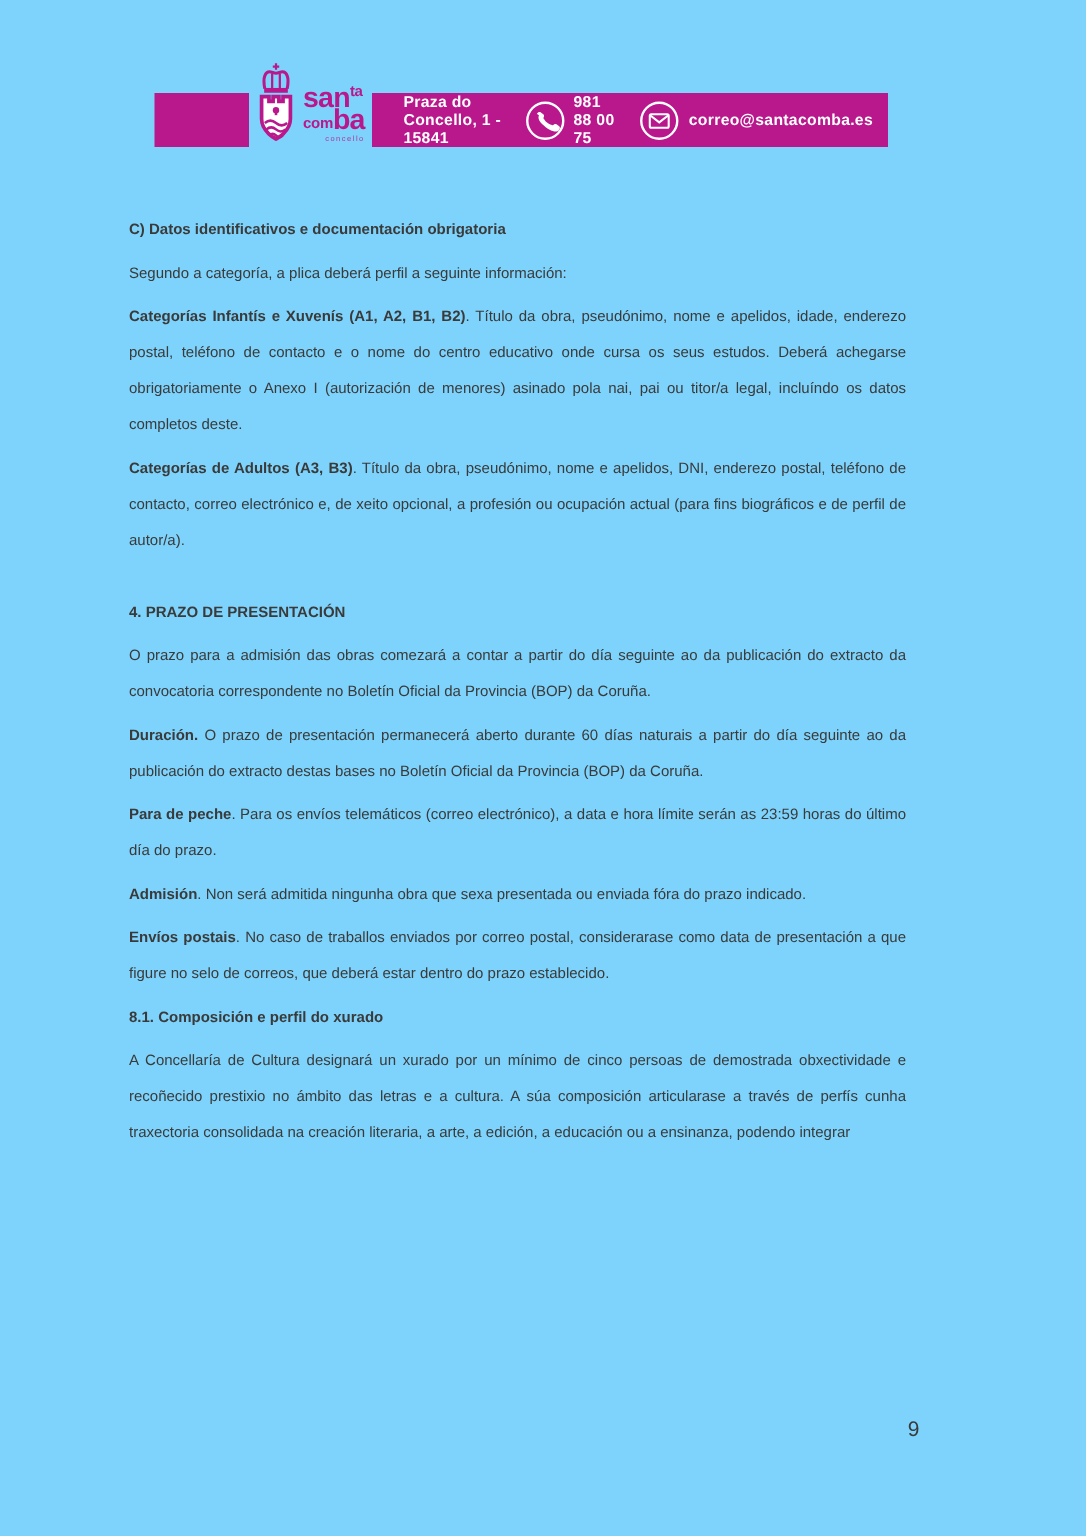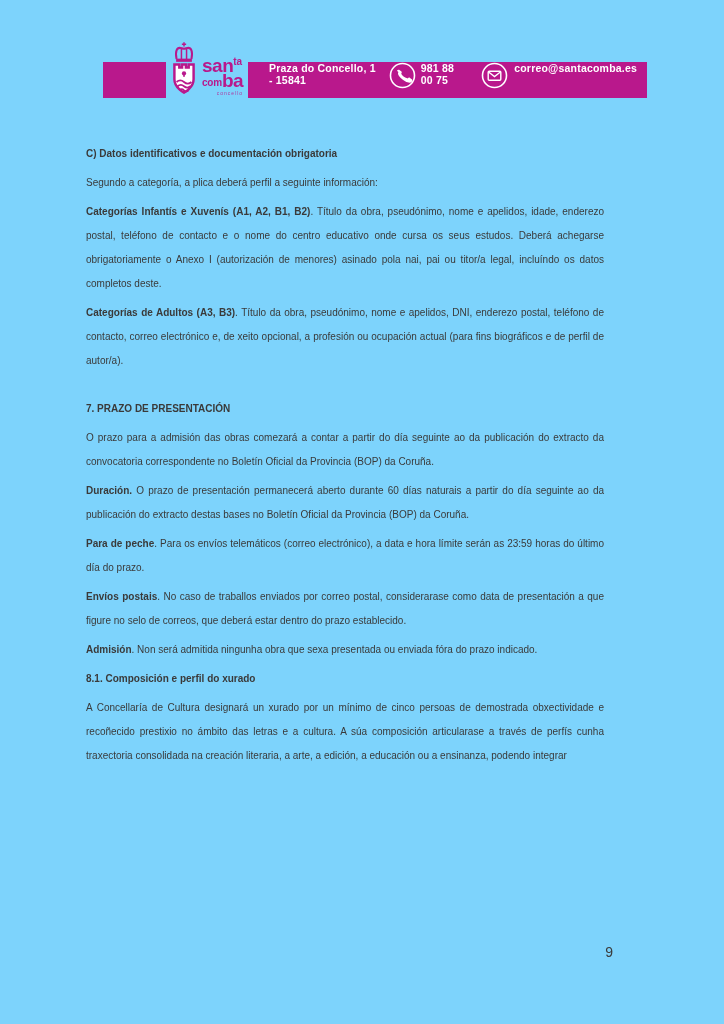--- a/index.html
+++ b/index.html
@@ -41,23 +41,23 @@
   .wm-row2{display:flex;align-items:flex-end;margin-top:-4px;text-align:center;}
   .wm-big{font-size:19px;letter-spacing:-0.5px;}
   .wm-small{font-size:10px;margin-top:1px;letter-spacing:-0.2px;}
   .wm-small2{font-size:10px;margin-bottom:2px;letter-spacing:-0.2px;}
   .wm-tag{
     font-size:5px;font-weight:400;letter-spacing:1px;
     text-align:right;margin-top:1px;opacity:.85;
   }
   .banner{
     position:absolute;left:248px;top:62px;
-    width:399px;height:36px;
+    width:344px;height:36px;
     background:var(--brand);
-    display:flex;align-items:flex-start;
+    display:flex;align-items:center;
     color:#fff;font-size:10.5px;font-weight:700;letter-spacing:.2px;
     box-sizing:border-box;padding:0 10px 0 21px;
   }
   .banner .ico{flex:0 0 auto;display:block;}
   .banner .addr{margin-right:8px;}
   .banner .phone{margin:0 12px 0 5px;}
   .banner .mail{margin-left:6px;}
 
   
   .doc-body{
@@ -131,26 +131,26 @@
       </svg>
       <span class="mail">correo@santacomba.es</span>
     </div>
   </div>
 
   <div class="doc-body">
       <p class="heading">C) Datos identificativos e documentación obrigatoria</p>
       <p class="paragraph">Segundo a categoría, a plica deberá perfil a seguinte información:</p>
       <p class="paragraph"><strong>Categorías Infantís e Xuvenís (A1, A2, B1, B2)</strong>. Título da obra, pseudónimo, nome e apelidos, idade, enderezo postal, teléfono de contacto e o nome do centro educativo onde cursa os seus estudos. Deberá achegarse obrigatoriamente o Anexo I (autorización de menores) asinado pola nai, pai ou titor/a legal, incluíndo os datos completos deste.</p>
       <p class="paragraph"><strong>Categorías de Adultos (A3, B3)</strong>. Título da obra, pseudónimo, nome e apelidos, DNI, enderezo postal, teléfono de contacto, correo electrónico e, de xeito opcional, a profesión ou ocupación actual (para fins biográficos e de perfil de autor/a).</p>
-      <p class="heading space-before">7. PRAZO DE PRESENTACIÓN</p>
+      <p class="heading space-before">4. PRAZO DE PRESENTACIÓN</p>
       <p class="paragraph">O prazo para a admisión das obras comezará a contar a partir do día seguinte ao da publicación do extracto da convocatoria correspondente no Boletín Oficial da Provincia (BOP) da Coruña.</p>
       <p class="paragraph"><strong>Duración.</strong> O prazo de presentación permanecerá aberto durante 60 días naturais a partir do día seguinte ao da publicación do extracto destas bases no Boletín Oficial da Provincia (BOP) da Coruña.</p>
       <p class="paragraph"><strong>Para de peche</strong>. Para os envíos telemáticos (correo electrónico), a data e hora límite serán as 23:59 horas do último día do prazo.</p>
+      <p class="paragraph"><strong>Admisión</strong>. Non será admitida ningunha obra que sexa presentada ou enviada fóra do prazo indicado.</p>
       <p class="paragraph"><strong>Envíos postais</strong>. No caso de traballos enviados por correo postal, considerarase como data de presentación a que figure no selo de correos, que deberá estar dentro do prazo establecido.</p>
-      <p class="paragraph"><strong>Admisión</strong>. Non será admitida ningunha obra que sexa presentada ou enviada fóra do prazo indicado.</p>
       <p class="heading">8.1. Composición e perfil do xurado</p>
       <p class="paragraph">A Concellaría de Cultura designará un xurado por un mínimo de cinco persoas de demostrada obxectividade e recoñecido prestixio no ámbito das letras e a cultura. A súa composición articularase a través de perfís cunha traxectoria consolidada na creación literaria, a arte, a edición, a educación ou a ensinanza, podendo integrar</p>
     </div>
 
   <div class="footer">
     <span>9</span>
   </div>
 
 </div>
 

